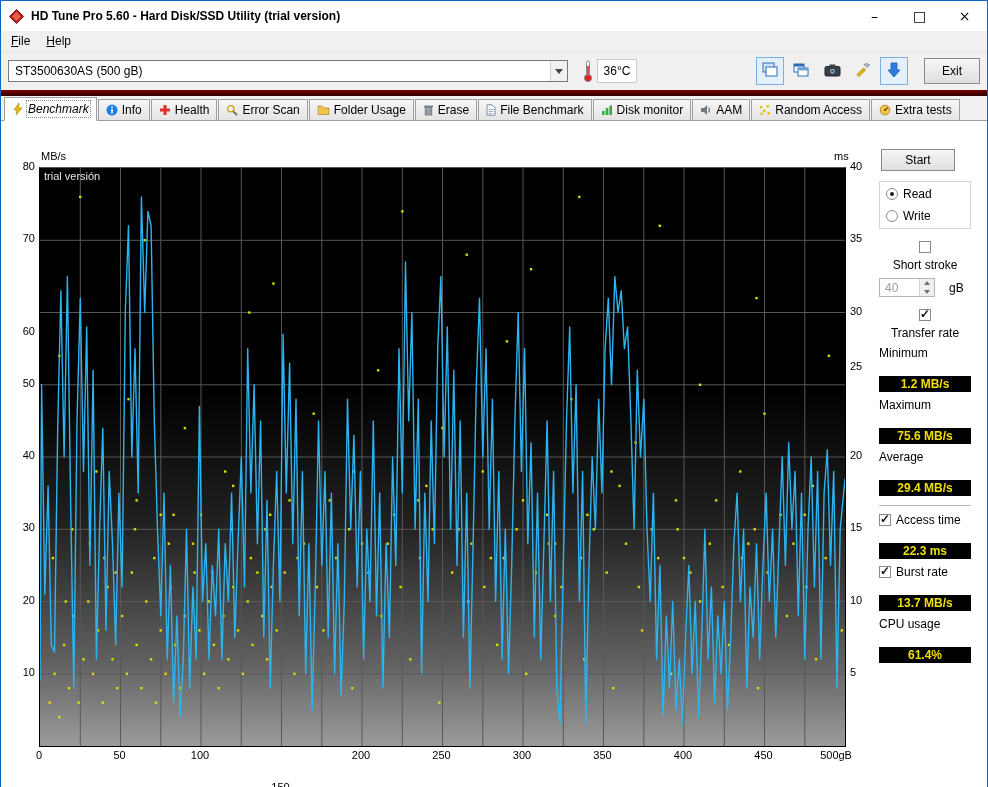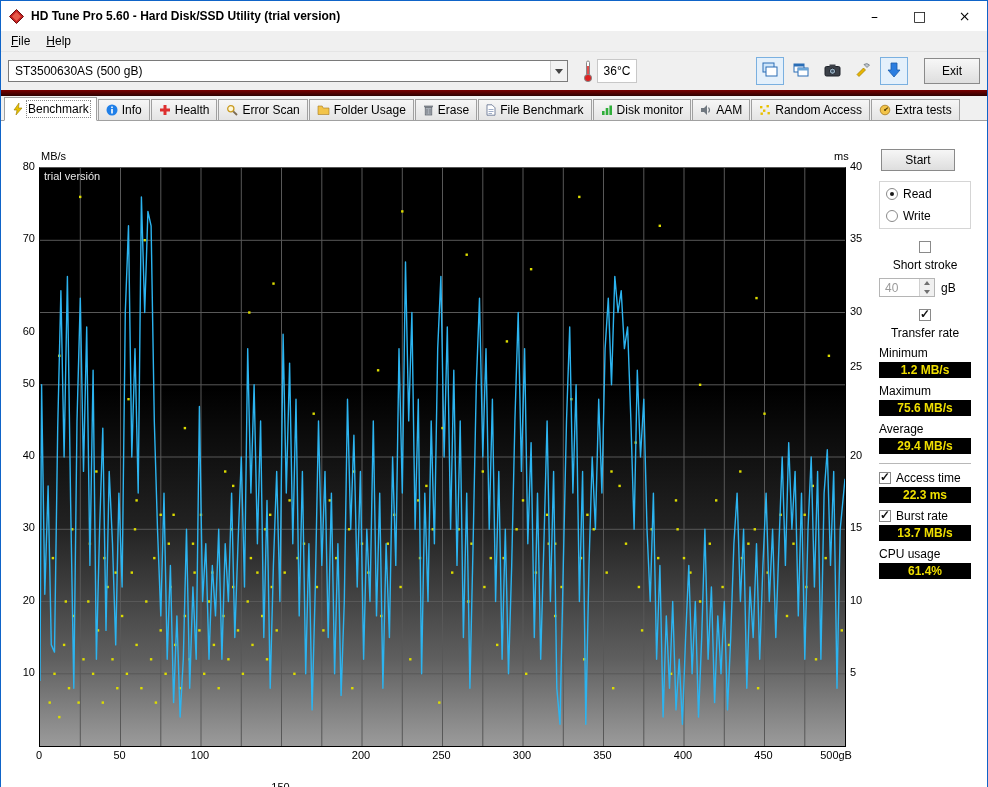--- a/index.html
+++ b/index.html
@@ -33,21 +33,21 @@
   .tb-btn.raised { border:1px solid #7ab0e0; background:#e4f0fb; }
   .exit-btn { margin-left: 16px; width: 56px; height: 26px; border:1px solid #8a8a8a; background:linear-gradient(#f7f7f7,#dedede); font-size:12px; cursor:default;}
 
   .maroon-bar { height: 6px; background: linear-gradient(#7a0000,#2e0000); }
 
   
   .tabbar { height: 25px; background:#f0f0f0; display:flex; align-items:flex-end; padding-left:3px; border-bottom:1px solid #a0a0a0; }
   .tab { display:flex; align-items:center; gap:4px; height:21px; padding: 0 7px; border:1px solid #a0a0a0; border-bottom:none;
          background:linear-gradient(#f6f6f6,#e4e4e4); margin-right:1px; font-size:12px; cursor:default; }
   .tab.active { height:24px; background:#fff; margin-bottom:-1px; border-bottom:1px solid #fff; }
-  .tab.active .tab-label { outline:1px dotted #888; outline-offset:1px; }
+  .tab.active .tab-label { outline:1px dotted #888; outline-offset:1px;font-style:italic; }
   .tab-icon { display:flex; align-items:center; }
 
   
   .content { position: relative; height: 666px; background:#fff; }
   .axis-unit { position:absolute; font-size:11px; }
   .plot { position:absolute; left:38px; top:46px; width:807px; height:580px;
           background: linear-gradient(180deg,#000 0%,#000 38%,#222 62%,#5f5f5f 85%,#9b9b9b 100%);
           border-left:1px solid #000; border-right:1px solid #000; border-bottom:1px solid #000; border-top:1px solid #555; }
   .plot svg { position:absolute; left:0; top:0; }
   .watermark { position:absolute; left:4px; top:2px; color:#e8e8e8; font-size:11px; z-index:2; }
@@ -64,23 +64,23 @@
   .cbox { width:12px; height:12px; border:1px solid #8a8a8a; background:#fff; position:relative; flex:none; }
   .opt-row.on .cbox::after { content:"✓"; position:absolute; left:0px; top:-3px; font-size:12px; font-weight:bold; color:#111; }
   .gap6 { margin-top:6px; } .gap12 { margin-top:12px;flex-direction:column; }
   .spin-row { margin-top:6px; display:flex; align-items:center; }
   .spinner { width:56px; height:19px; border:1px solid #b5b5b5; background:#fff; display:flex; position:relative; }
   .spin-val { flex:1; color:#9a9a9a; padding:2px 0 0 5px; font-size:12px; }
   .spin-btns { width:15px; border-left:1px solid #d0d0d0; display:flex; flex-direction:column; }
   .spin-btns span { flex:1; background:#f0f0f0; display:flex; align-items:center; justify-content:center; }
   .spin-btns i.up { width:0;height:0;border-left:3px solid transparent;border-right:3px solid transparent;border-bottom:4px solid #707070; }
   .spin-btns i.dn { width:0;height:0;border-left:3px solid transparent;border-right:3px solid transparent;border-top:4px solid #707070; }
-  .unit-lbl { margin-left:6px; }
+  .unit-lbl { margin-left:14px; }
   .stat-label { margin-top:6px; font-size:12px; }
-  .stat-value { margin-top:2px; width:92px; height:16px; background:#000; color:#f0df00; font-weight:bold; font-size:12px;
+  .stat-value { margin-top:16px; width:92px; height:16px; background:#000; color:#f0df00; font-weight:bold; font-size:12px;
                 display:flex; align-items:center; justify-content:center; }
   .sep { margin:9px 0 3px 0; border-top:1px solid #b8b8b8; border-bottom:1px solid #fff; }
 </style>
 </head>
 <body>
 
 <div class="window">
 
   <div class="titlebar">
     <span class="app-icon">

